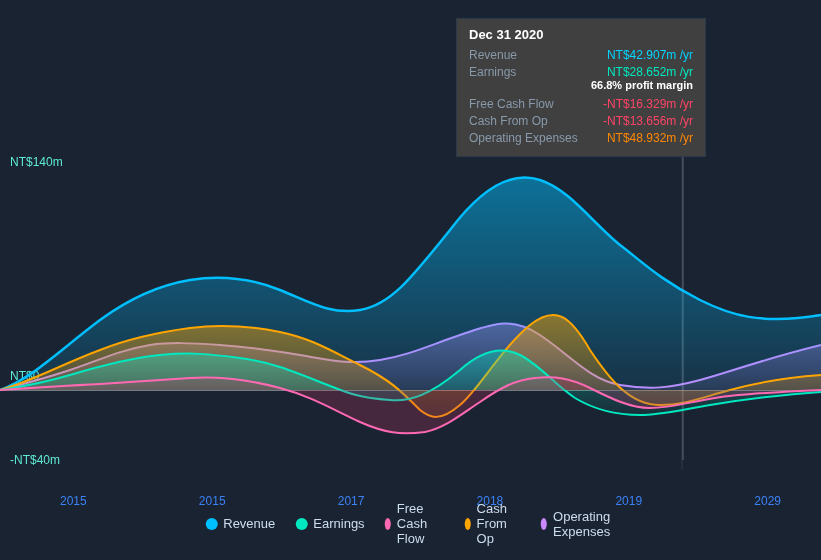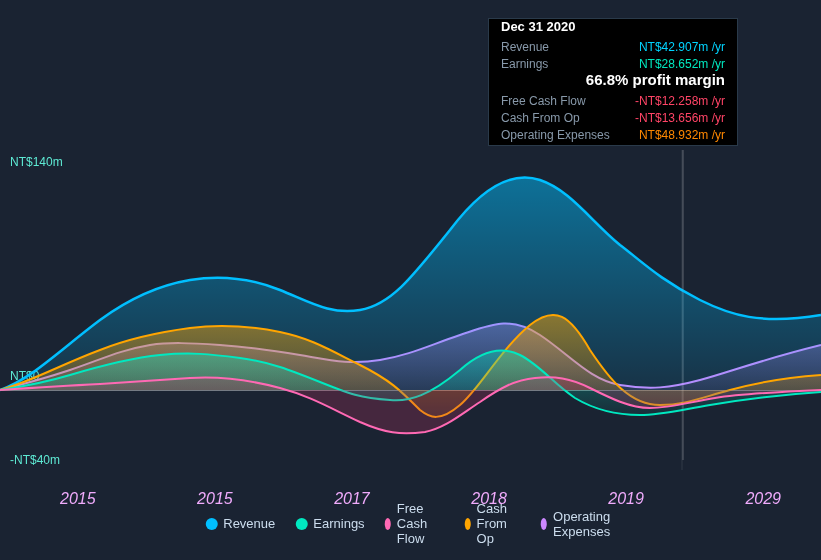--- a/index.html
+++ b/index.html
@@ -15,24 +15,24 @@
     .chart-container {
       width: 821px;
       height: 560px;
       position: relative;
     }
 
     
     .tooltip-box {
       position: absolute;
       top: 18px;
-      left: 488px;
-      background: #000000;
+      left: 456px;
+      background: #404040;
       border: 1px solid #2a3a4a;
-      padding: 0 12px;
+      padding: 8px 12px;
       z-index: 10;
       min-width: 250px;
     }
 
     .tooltip-date {
       color: #ffffff;
       font-size: 13px;
       font-weight: bold;
       margin-bottom: 6px;
     }
@@ -55,21 +55,21 @@
       text-align: right;
     }
 
     .tooltip-value.cyan { color: #00d4ff; }
     .tooltip-value.teal { color: #00e8c0; }
     .tooltip-value.red { color: #ff4466; }
     .tooltip-value.orange { color: #ff8800; }
 
     .tooltip-sub {
       color: #ffffff;
-      font-size: 15px;
+      font-size: 11px;
       font-weight: bold;
       text-align: right;
       margin-bottom: 3px;
     }
 
     
     .y-label {
       position: absolute;
       left: 10px;
       color: #5eead4;
@@ -82,23 +82,22 @@
 
     .y-label-zero {
       top: 369px;
     }
 
     .y-label-neg {
       top: 453px;
     }
 
     .x-label {
-      color: #f0abfc;
-      font-size: 16px;
-      font-style: italic;
+      color: #3b82f6;
+      font-size: 12px;
     }
 
     
     .legend {
       position: absolute;
       bottom: 14px;
       left: 50%;
       transform: translateX(-50%);
       display: flex;
       gap: 20px;
@@ -163,21 +162,21 @@
     </div>
     <div class="tooltip-row">
       <span class="tooltip-label">Earnings</span>
       <div>
         <div class="tooltip-value teal">NT$28.652m /yr</div>
         <div class="tooltip-sub">66.8% profit margin</div>
       </div>
     </div>
     <div class="tooltip-row">
       <span class="tooltip-label">Free Cash Flow</span>
-      <span class="tooltip-value red">-NT$12.258m /yr</span>
+      <span class="tooltip-value red">-NT$16.329m /yr</span>
     </div>
     <div class="tooltip-row">
       <span class="tooltip-label">Cash From Op</span>
       <span class="tooltip-value red">-NT$13.656m /yr</span>
     </div>
     <div class="tooltip-row">
       <span class="tooltip-label">Operating Expenses</span>
       <span class="tooltip-value orange">NT$48.932m /yr</span>
     </div>
   </div>

